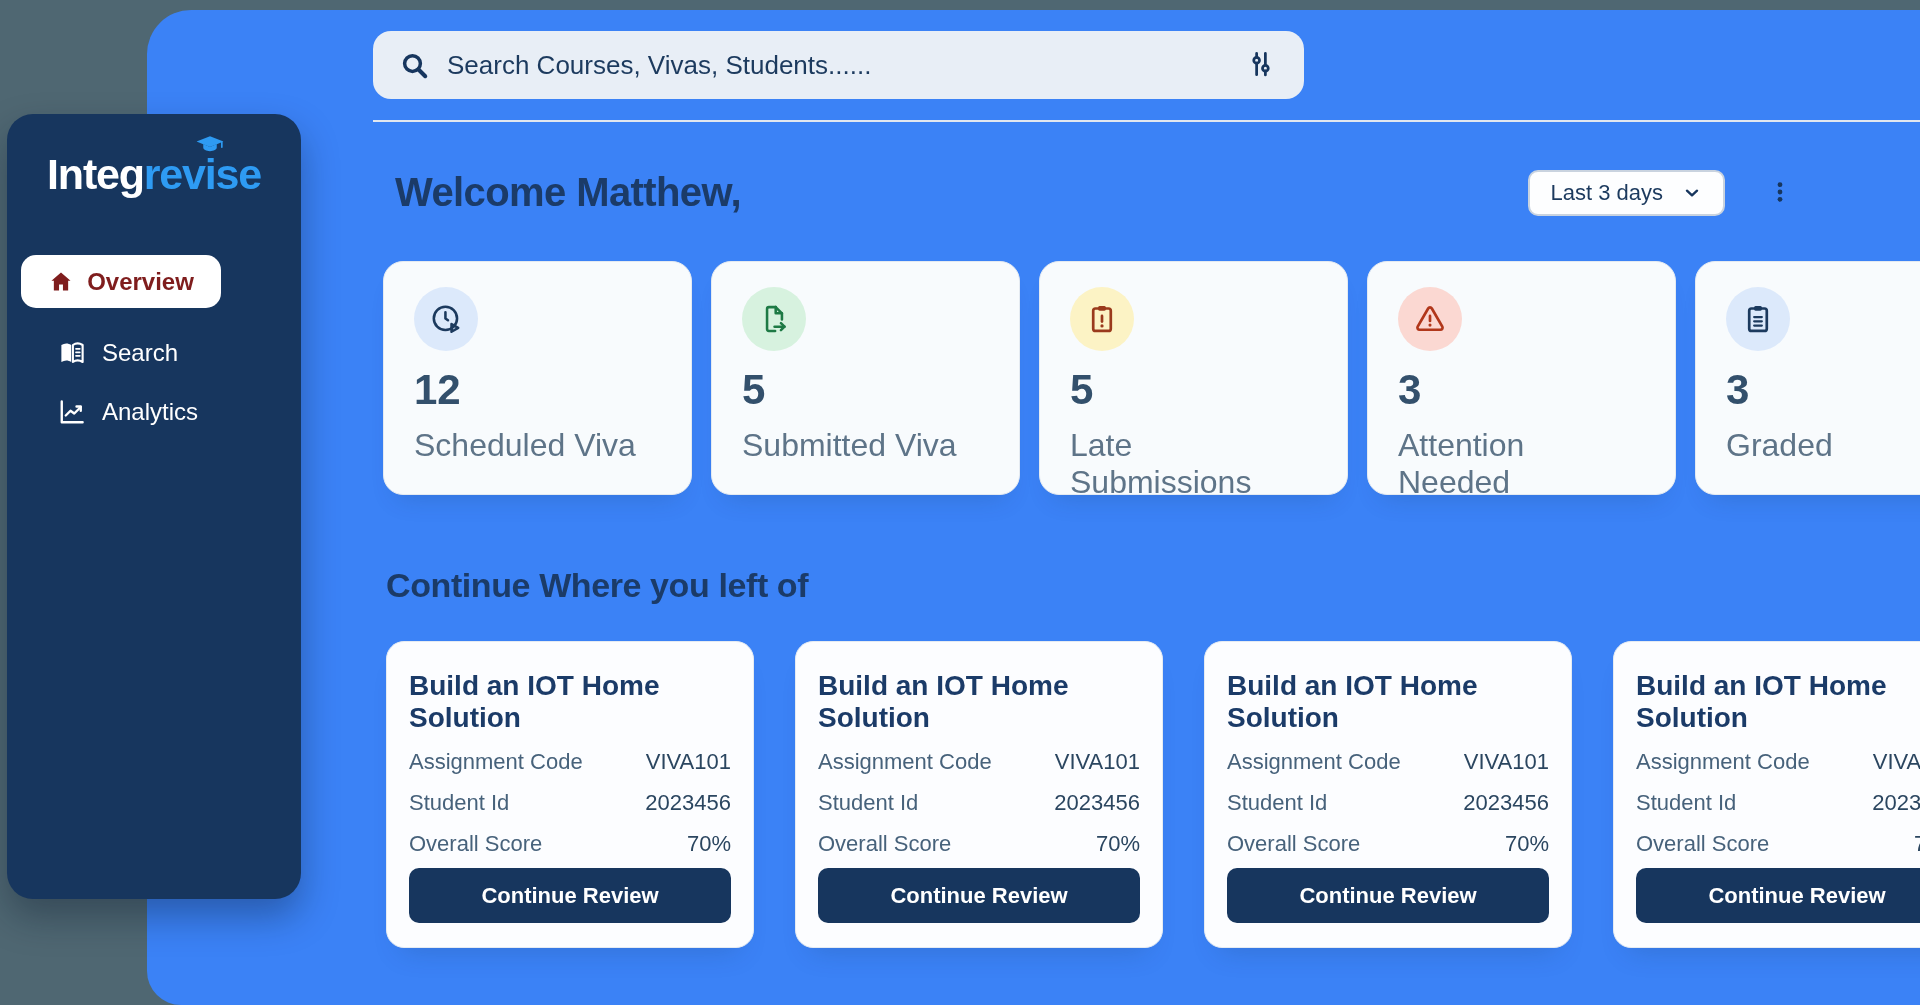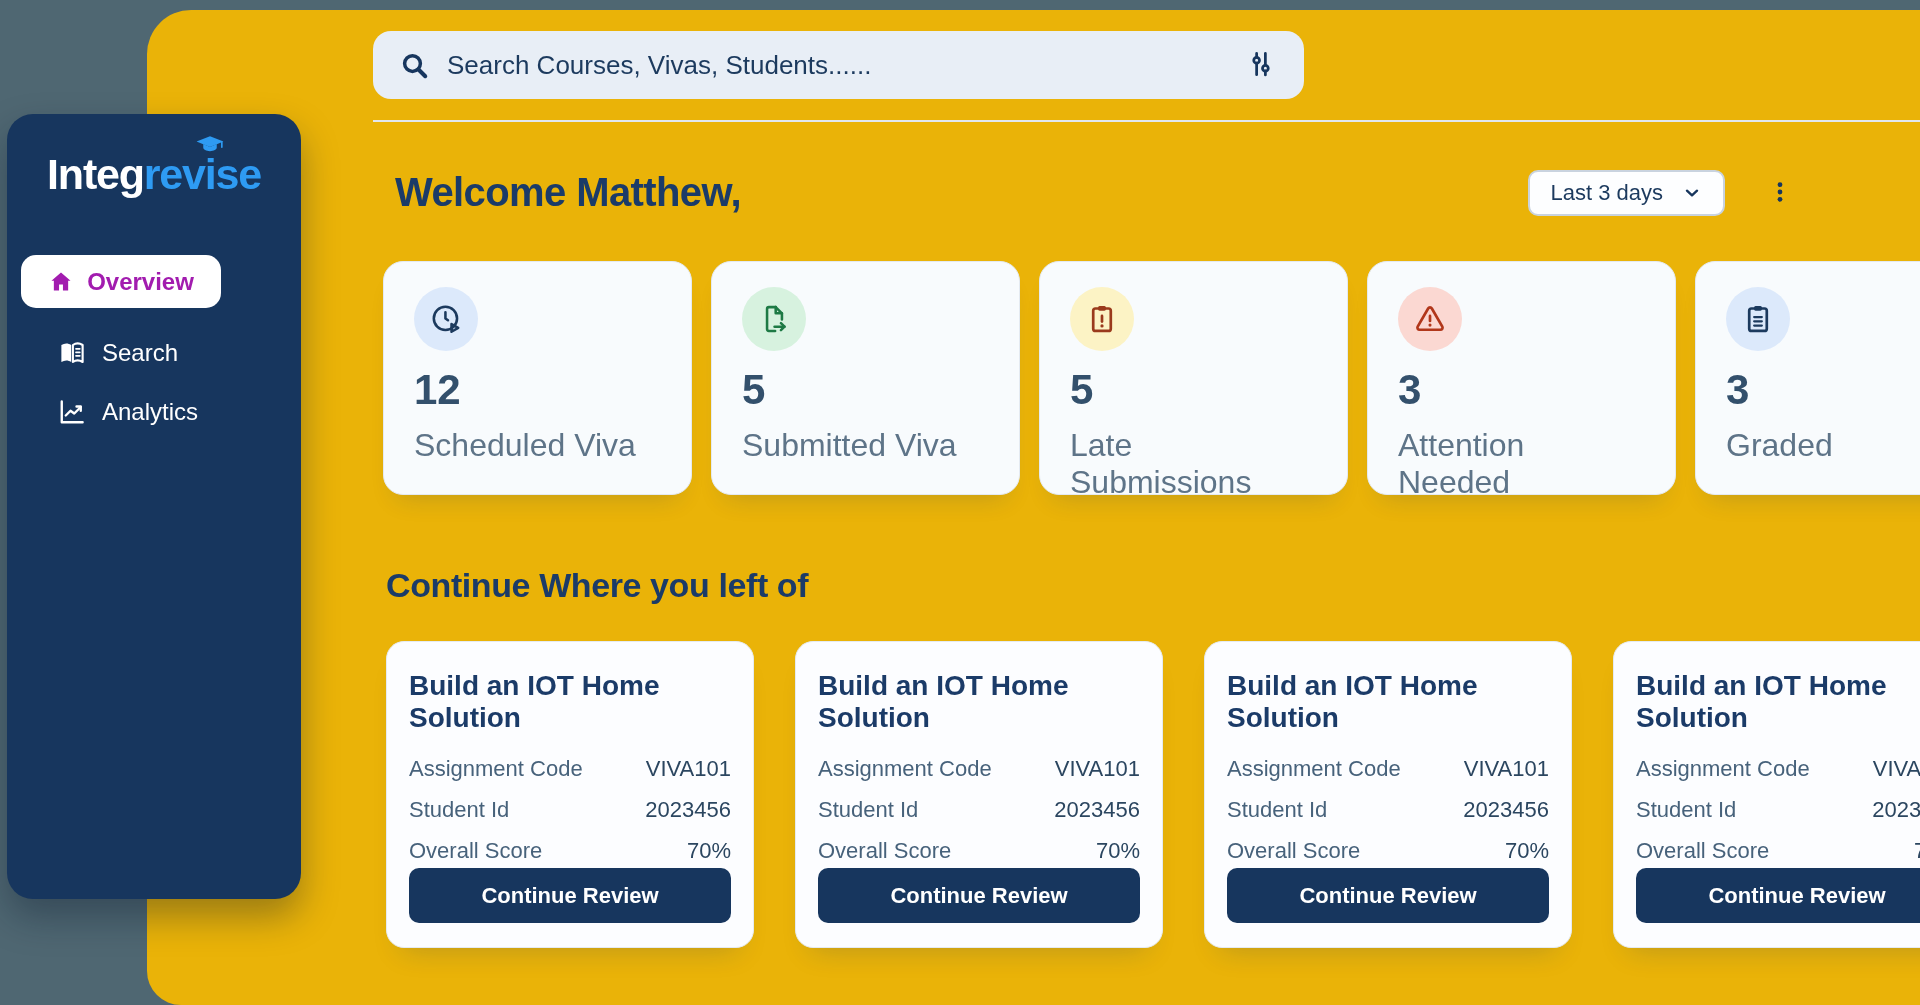--- a/index.html
+++ b/index.html
@@ -1,21 +1,21 @@
 <!DOCTYPE html>
 <html><head>
 <meta charset="utf-8">
 <style>
   * { margin:0; padding:0; box-sizing:border-box; }
   html,body { width:1920px; height:1005px; overflow:hidden; }
   body { position:relative; background:#4F6772; font-family:"Liberation Sans",sans-serif; }
 
   
   .content-panel { position:absolute; left:147px; top:10px; width:1773px; height:995px;
-    background:#eab308; border-radius:44px 0 0 34px; overflow:hidden; }
+    background:#3b82f6; border-radius:44px 0 0 34px; overflow:hidden; }
 
   
   .search-bar { position:absolute; left:226px; top:21px; width:931px; height:68px;
     background:#E8EEF6; border-radius:18px; display:flex; align-items:center; padding:0 26px; gap:18px; }
   .search-bar svg.magnifier { width:30px; height:30px; color:#17365E; flex:0 0 auto; }
   .search-bar input { flex:1; border:none; outline:none; background:transparent;
     font-family:"Liberation Sans",sans-serif; font-size:26px; color:#1C3A5E; }
   .search-bar input::placeholder { color:#1C3A5E; opacity:1; }
   .filter-btn { background:none; border:none; cursor:pointer; width:34px; height:34px; color:#17365E; }
   .filter-btn svg { width:30px; height:30px; }
@@ -43,40 +43,40 @@
   .stat-value { margin-top:15px; font-size:42px; font-weight:600; color:#33506C; }
   .stat-label { margin-top:13px; font-size:32px; color:#5E7488; }
 
   
   .section-heading { position:absolute; left:239px; top:556px;
     font-size:34px; font-weight:700; color:#1B3B68; letter-spacing:-0.4px; }
   .course-row { position:absolute; left:239px; top:631px; display:flex; gap:41px; }
   .course-card { width:368px; height:307px; background:#FCFDFF; border:1px solid #E5EBF2;
     border-radius:18px; padding:24px 22px; display:flex; flex-direction:column;
     box-shadow:0 18px 28px -16px rgba(23,54,94,0.22); }
-  .course-title { font-size:28px; font-weight:700; color:#1B3B68; margin:4px 0 7px; }
+  .course-title { font-size:28px; font-weight:700; color:#1B3B68; margin:4px 0 0; }
   .course-line { display:flex; justify-content:space-between; align-items:center; margin-top:15px; }
   .course-line .lbl { font-size:22px; color:#47627B; }
   .course-line .val { font-size:22px; color:#2B4660; }
   .continue-btn { margin-top:auto; height:55px; width:100%; background:#17365E; color:#FFFFFF;
     border:none; border-radius:10px; font-family:"Liberation Sans",sans-serif;
     font-size:22px; font-weight:600; cursor:pointer; }
 
   
   .sidebar { position:absolute; left:7px; top:114px; width:294px; height:785px;
     background:#17365E; border-radius:26px; box-shadow:0 18px 36px rgba(8,22,44,0.35); }
   .logo { position:absolute; top:36px; left:0; right:0; text-align:center;
     font-size:43px; font-weight:700; letter-spacing:-1.2px; white-space:nowrap; }
   .logo .p1 { color:#FFFFFF; }
   .logo .p2 { color:#2E9BF3; }
   .logo .i-wrap { position:relative; display:inline-block; }
   .grad-cap { position:absolute; left:50%; transform:translateX(-50%); top:-14px; width:27px; height:17px; }
   .nav-pill { position:absolute; left:14px; top:141px; width:200px; height:53px; background:#FFFFFF;
     border-radius:15px; display:flex; align-items:center; justify-content:center; gap:13px;
-    color:#a21caf; font-size:24px; font-weight:600; cursor:pointer; }
+    color:#7f1d1d; font-size:24px; font-weight:600; cursor:pointer; }
   .nav-pill svg { width:26px; height:26px; }
   .nav-item { position:absolute; left:0; right:0; height:40px; display:flex; align-items:center;
     gap:15px; padding-left:50px; color:#FFFFFF; font-size:24px; font-weight:500; cursor:pointer; }
   .nav-item svg { width:30px; height:30px; }
   .nav-courses { top:219px; }
   .nav-analytics { top:278px; }
 </style>
 </head>
 <body>
 

